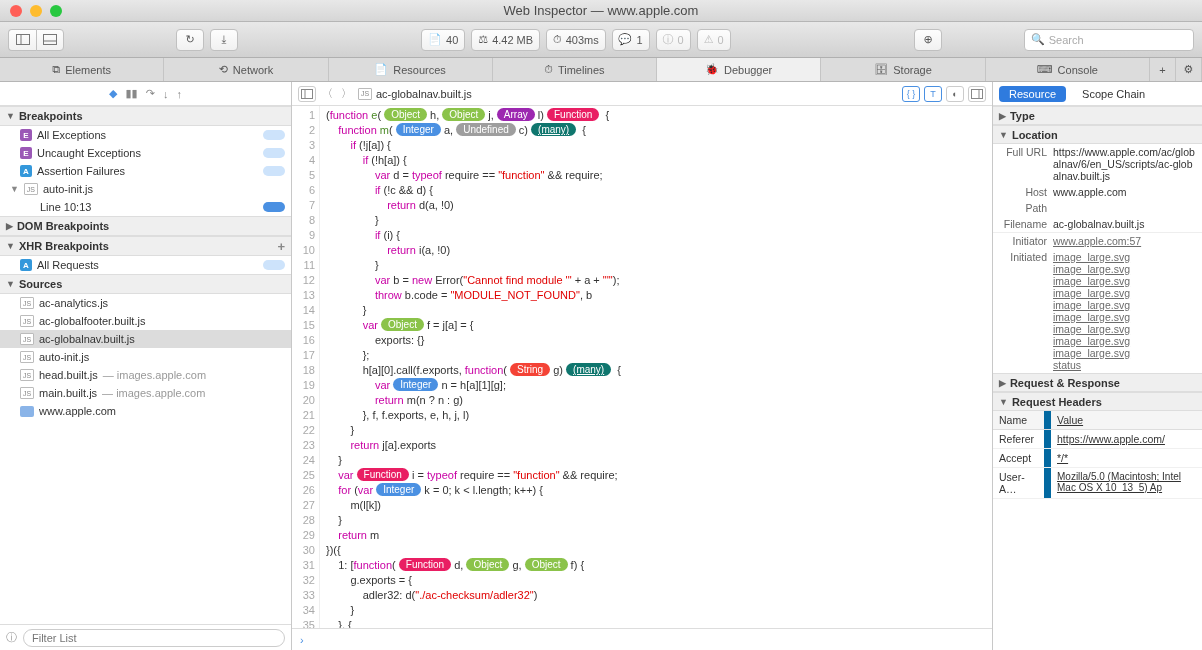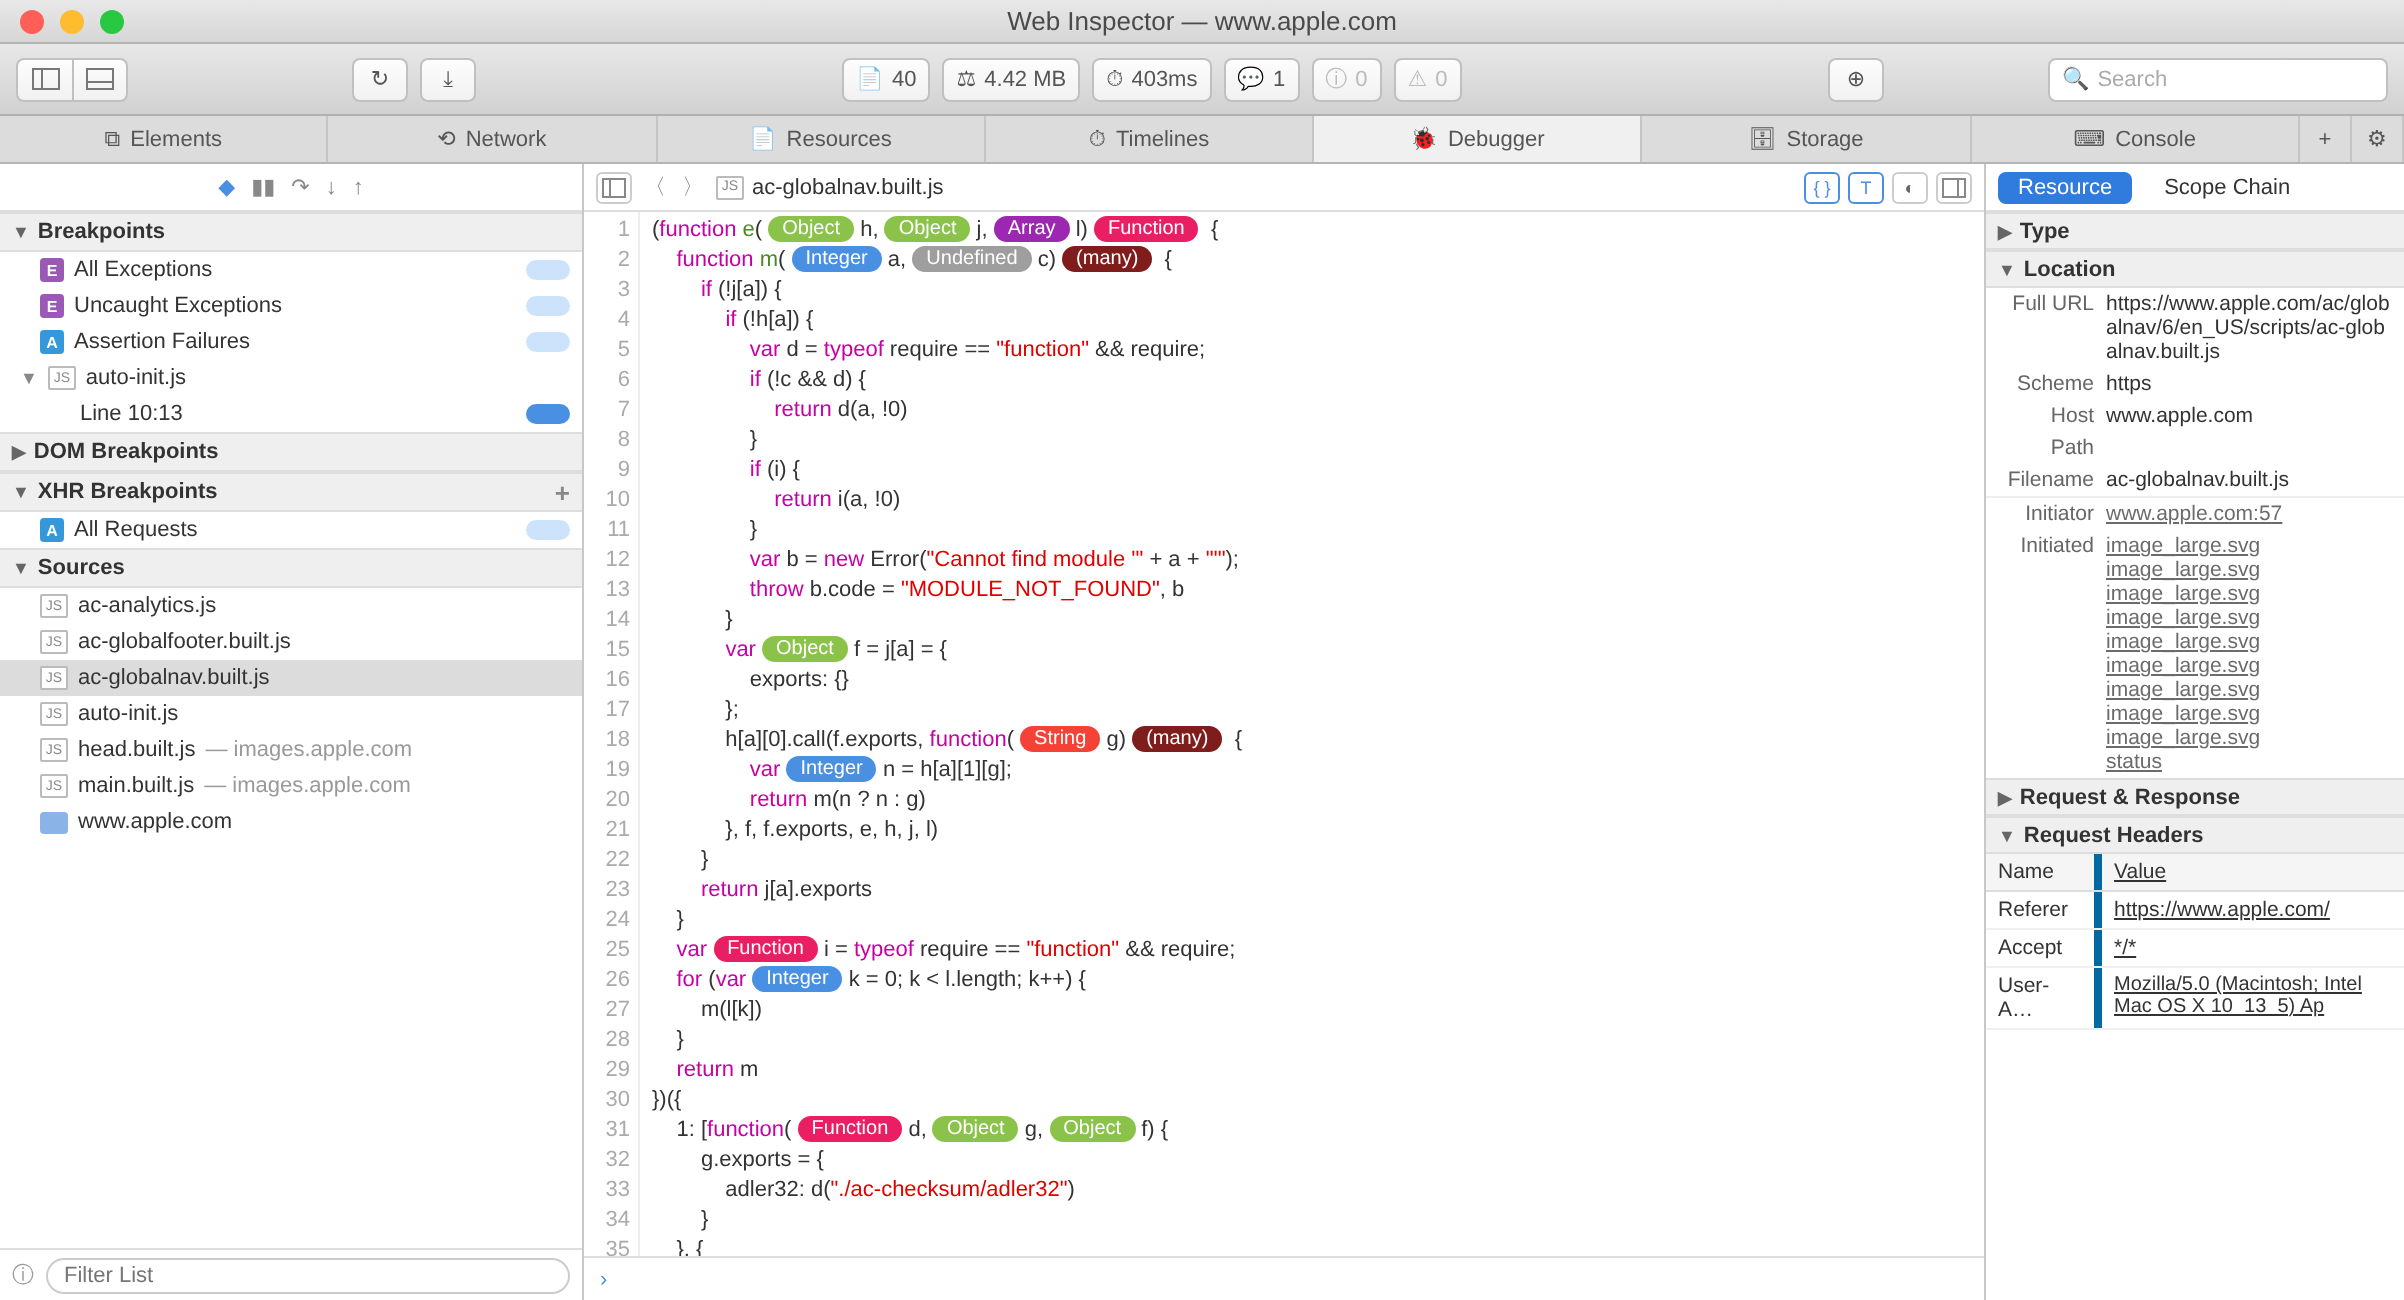--- a/index.html
+++ b/index.html
@@ -56,38 +56,38 @@
 .ed-tool { width: 18px; height: 16px; border: 1px solid #ccc; border-radius: 3px; display: flex; align-items: center; justify-content: center; font-size: 9px; color: #666; }
 .ed-tool.blue { border-color: #4a90e2; color: #4a90e2; }
 .code-wrap { flex: 1; display: flex; overflow: hidden; font-family: Menlo, Monaco, monospace; font-size: 11px; line-height: 15px; }
 .gutter { width: 28px; background: #fff; border-right: 1px solid #eee; text-align: right; padding: 2px 4px 0 0; color: #aaa; }
 .code { flex: 1; padding: 2px 0 0 6px; white-space: pre; overflow: hidden; }
 .c-k { color: #c800a4; } 
 .c-s { color: #e00000; } 
 .c-f { color: #4a8a26; } 
 .pill { display: inline-block; border-radius: 8px; padding: 0 7px; color: #fff; font-size: 10px; line-height: 13px; vertical-align: 1px; }
 .p-obj { background: #8bc34a; } .p-int { background: #4a90e2; } .p-arr { background: #9c27b0; }
-.p-func { background: #e91e63; } .p-undef { background: #9e9e9e; } .p-many { background: #7f1d1d; }
+.p-func { background: #e91e63; } .p-undef { background: #9e9e9e; } .p-many { background: #0f766e; text-decoration: underline; }
 .p-str { background: #f44336; }
 .ed-console { height: 22px; border-top: 1px solid #ddd; display: flex; align-items: center; padding: 0 8px; color: #4a90e2; }
 
 
 .rs-tabs { height: 24px; border-bottom: 1px solid #ddd; display: flex; align-items: center; gap: 6px; padding: 0 6px; }
 .rs-tab { padding: 2px 10px; border-radius: 4px; font-size: 11px; }
 .rs-tab.active { background: #2f7bde; color: #fff; }
 .rs-section-h { height: 19px; background: #efefef; border-top: 1px solid #ddd; border-bottom: 1px solid #ddd; display: flex; align-items: center; padding: 0 6px; font-weight: bold; gap: 4px; }
 .rs-section-h .disc { font-size: 9px; color: #666; }
 .rs-row { display: flex; padding: 2px 6px; font-size: 10.5px; }
 .rs-label { width: 54px; text-align: right; color: #666; padding-right: 6px; flex-shrink: 0; }
 .rs-val { flex: 1; word-break: break-all; }
 .rs-val a { color: #6b6b6b; text-decoration: underline; }
 .rs-table { font-size: 10.5px; }
 .rs-table .rh { display: flex; background: #f5f5f5; border-bottom: 1px solid #ddd; }
 .rs-table .rh div, .rs-table .rr div { padding: 3px 6px; }
-.rs-table .c1 { width: 58px; border-right: 4px solid #0369a1; }
+.rs-table .c1 { width: 58px; border-right: 7px solid #0369a1; }
 .rs-table .c2 { flex: 1; text-decoration: underline; }
 .rs-table .rr { display: flex; border-bottom: 1px solid #f0f0f0; }
 
 svg { display: block; }
 </style>
 </head>
 <body>
 
 <div class="titlebar">
   <div class="traffic">
@@ -379,24 +379,20 @@
       </div>
     <div class="rs-section-h">
         <span class="disc">▼</span>
         <span>Location</span>
       </div>
     <div class="rs-row">
         <div class="rs-label">Full URL</div>
         <div class="rs-val">https://www.apple.com/ac/globalnav/6/en_US/scripts/ac-globalnav.built.js</div>
       </div>
     <div class="rs-row">
-        <div class="rs-label">Scheme</div>
-        <div class="rs-val">https</div>
-      </div>
-    <div class="rs-row">
         <div class="rs-label">Host</div>
         <div class="rs-val">www.apple.com</div>
       </div>
     <div class="rs-row">
         <div class="rs-label">Path</div>
       </div>
     <div class="rs-row">
         <div class="rs-label">Filename</div>
         <div class="rs-val">ac-globalnav.built.js</div>
       </div>

